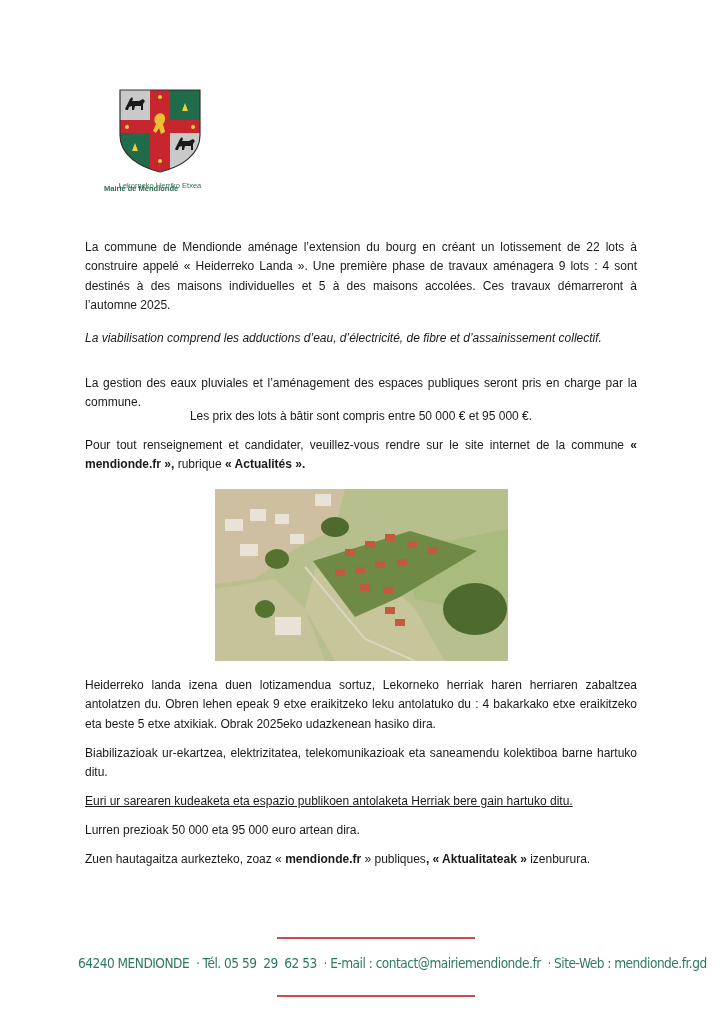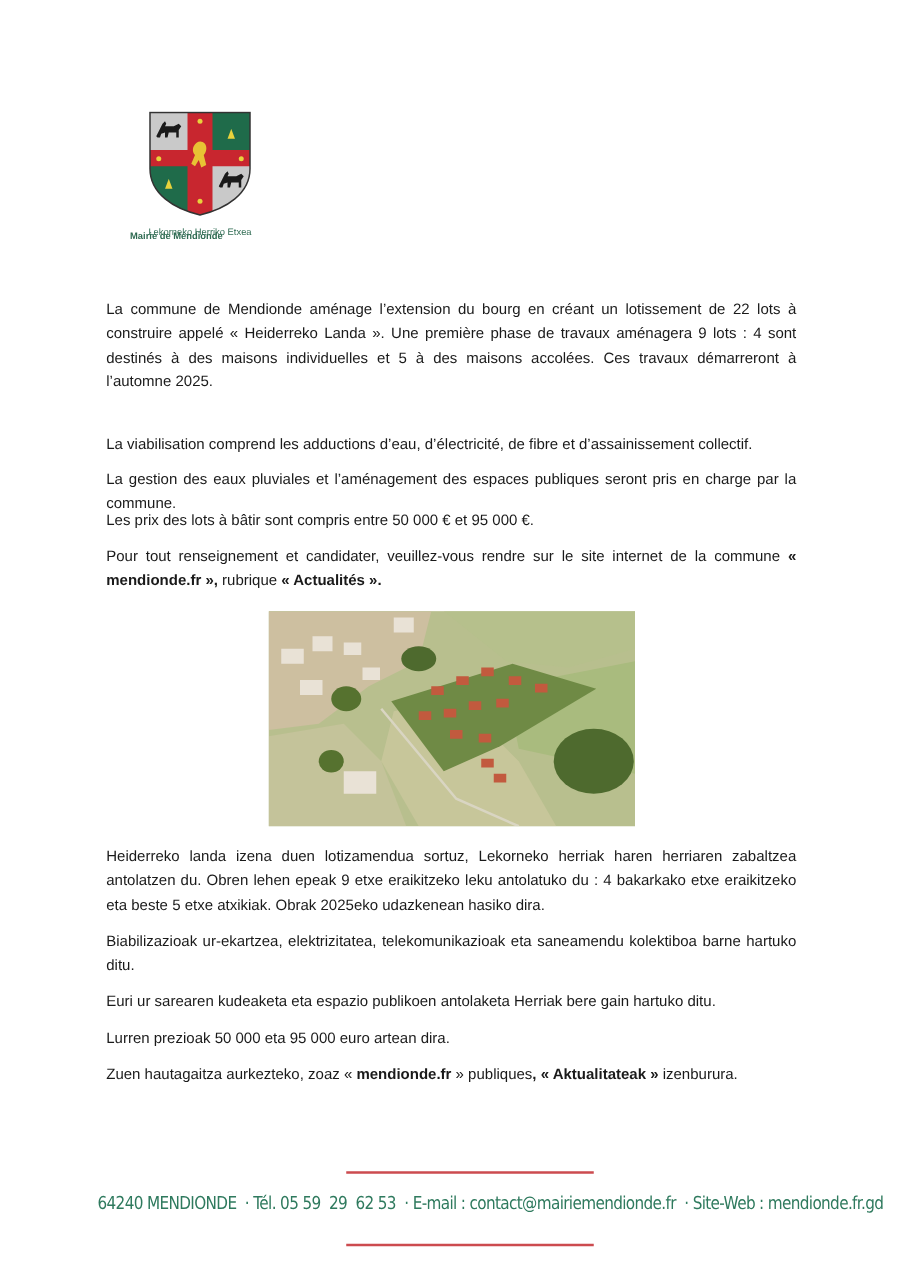--- a/index.html
+++ b/index.html
@@ -5,28 +5,28 @@
     html, body { margin: 0; padding: 0; background: #ffffff; }
     body { width: 724px; height: 1024px; position: relative; overflow: hidden; font-family: "Liberation Sans", sans-serif; color: #1a1a1a; }
     .logo { position: absolute; left: 104px; top: 86px; width: 128px; }
     .shield { position: absolute; left: 15px; top: 3px; width: 82px; height: 84px; }
     .logo-line1 { position: absolute; left: 0; top: 98px; width: 112px; text-align: left; font-size: 7.5px; color: #2f6b52; font-weight: bold; white-space: nowrap; }
     .logo-line2 { position: absolute; left: 0; top: 95px; width: 112px; text-align: center; font-size: 7.5px; color: #2f6b52; white-space: nowrap; }
     .content { position: absolute; left: 85px; width: 552px; font-size: 12px; line-height: 19.3px; }
     .content p { margin: 0; }
     .just { text-align: justify; text-align-last: left; }
     .p1 { top: 238px; }
-    .p2 { top: 346px; }
+    .p2 { top: 329px; font-style: italic; }
     .p3 { top: 374px; }
-    .p4 { top: 407px; }
+    .p4 { top: 407px; text-align: center; }
     .p5 { top: 436px; }
     .photo { position: absolute; left: 215px; top: 489px; width: 293px; height: 172px; overflow: hidden; background: #b9c08f; }
     .p6 { top: 676px; }
     .p7 { top: 744px; }
-    .p8 { top: 792px; }
+    .p8 { top: 792px; text-decoration: underline; }
     .p9 { top: 821px; }
     .p10 { top: 850px; }
     .b { font-weight: bold; }
     .rule { position: absolute; left: 277px; width: 198px; height: 2px; background: #cc4b4f; }
     .rule-top { top: 937px; }
     .rule-bottom { top: 995px; }
     .footer { position: absolute; left: 78px; top: 955px; width: 610px; font-family: "DejaVu Sans", sans-serif; font-size: 14.2px; color: #2f7a5e; white-space: nowrap; letter-spacing: -0.6px; transform: scaleX(0.86); transform-origin: left center; }
     .footer span { white-space: pre; }
   </style>
 </head>

